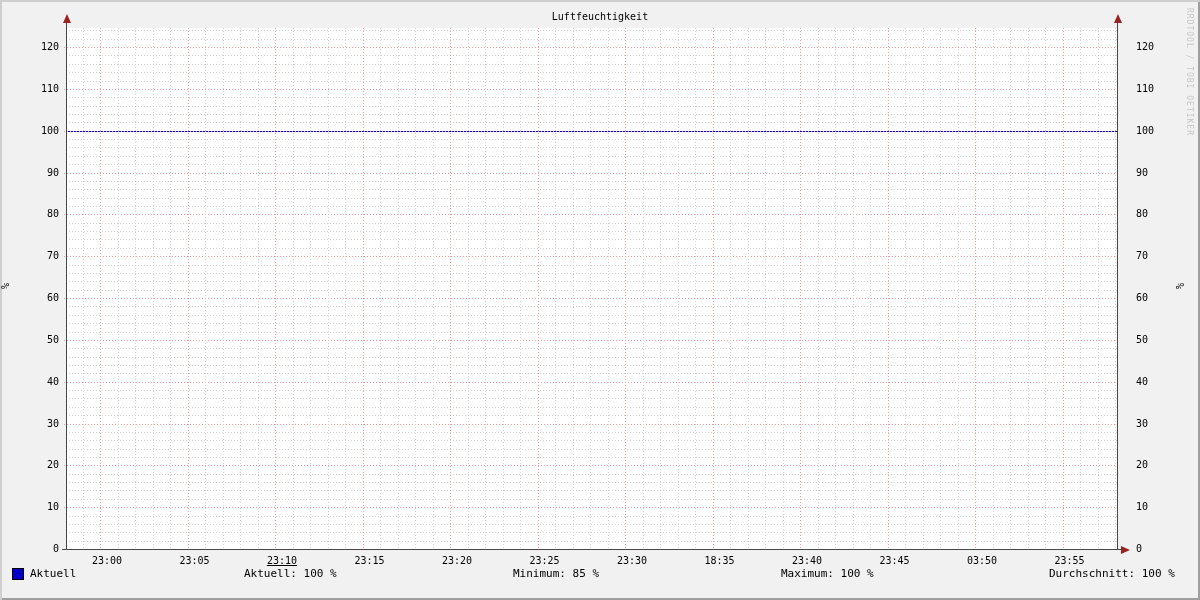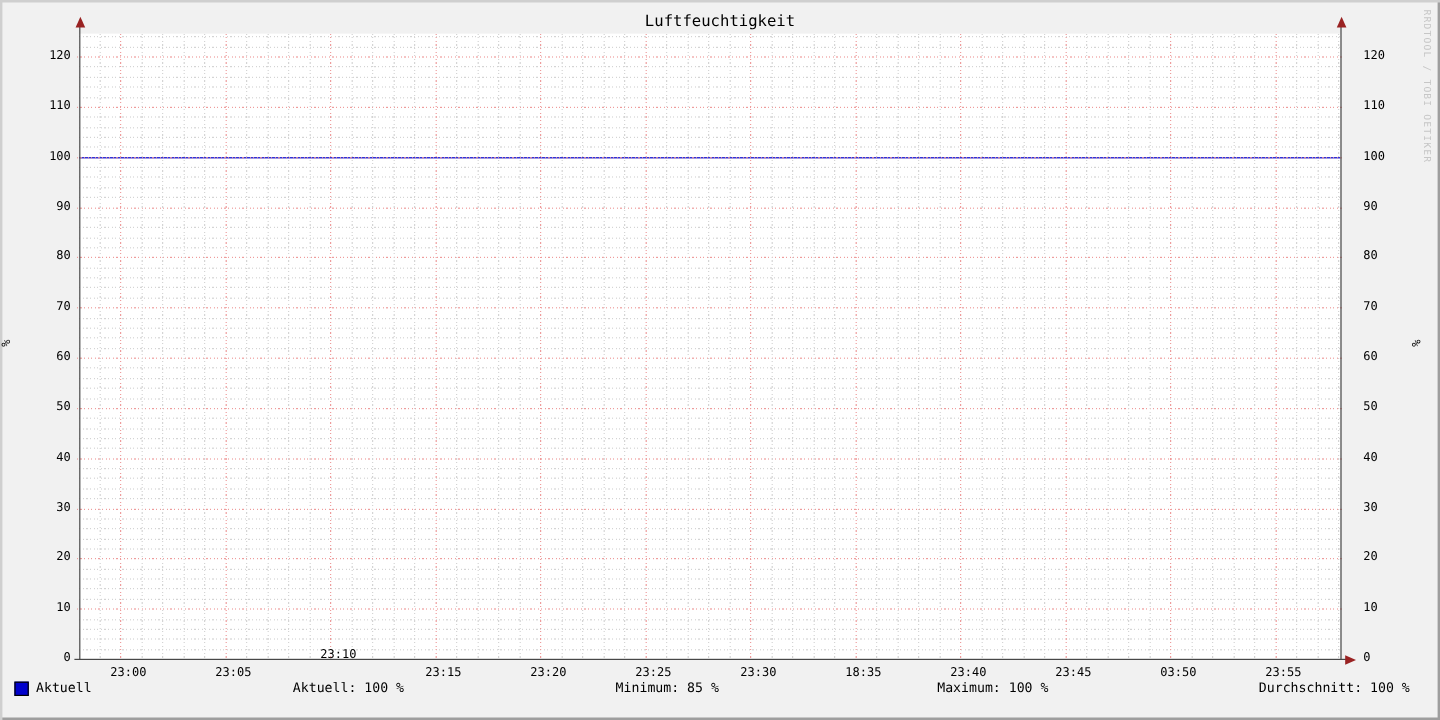--- a/index.html
+++ b/index.html
@@ -7,21 +7,21 @@
     position:relative;
     width:1200px;height:600px;
     background:#f1f1f1;
     font-family:"DejaVu Sans Mono","Liberation Mono",monospace;
     color:#000;
     box-shadow:inset 2px 2px 0 #cfcfcf, inset -2px -2px 0 #9e9e9e;
     overflow:hidden;
   }
   .title{
     position:absolute;top:11px;left:0;width:100%;
-    text-align:center;font-size:13px;letter-spacing:0px;
+    text-align:center;font-size:10px;letter-spacing:0px;
   }
   .watermark{
     position:absolute;top:8px;right:6px;
     writing-mode:vertical-rl;
     font-size:8px;color:#c6c6c6;letter-spacing:1px;
   }
   .plot{
     position:absolute;left:66px;top:28px;width:1051px;height:521px;
     background:#ffffff;
   }
@@ -240,21 +240,21 @@
       <div class="ticklabel yr" style="left: 1136px; top: 251.2px;">70</div>
       <div class="ticklabel yr" style="left: 1136px; top: 209.3px;">80</div>
       <div class="ticklabel yr" style="left: 1136px; top: 167.5px;">90</div>
       <div class="ticklabel yr" style="left: 1136px; top: 125.7px;">100</div>
       <div class="ticklabel yr" style="left: 1136px; top: 83.8px;">110</div>
       <div class="ticklabel yr" style="left: 1136px; top: 42px;">120</div>
     </div>
   <div id="xlabels">
       <div class="ticklabel x" style="left: 78px; top: 556px;">23:00</div>
       <div class="ticklabel x" style="left: 165.5px; top: 556px;">23:05</div>
-      <div class="ticklabel x" style="left: 253px; top: 541px;">23:10</div>
+      <div class="ticklabel x" style="left: 253px; top: 556px; text-decoration: underline;">23:10</div>
       <div class="ticklabel x" style="left: 340.5px; top: 556px;">23:15</div>
       <div class="ticklabel x" style="left: 428px; top: 556px;">23:20</div>
       <div class="ticklabel x" style="left: 515.5px; top: 556px;">23:25</div>
       <div class="ticklabel x" style="left: 603px; top: 556px;">23:30</div>
       <div class="ticklabel x" style="left: 690.5px; top: 556px;">18:35</div>
       <div class="ticklabel x" style="left: 778px; top: 556px;">23:40</div>
       <div class="ticklabel x" style="left: 865.5px; top: 556px;">23:45</div>
       <div class="ticklabel x" style="left: 953px; top: 556px;">03:50</div>
       <div class="ticklabel x" style="left: 1040.5px; top: 556px;">23:55</div>
     </div>

